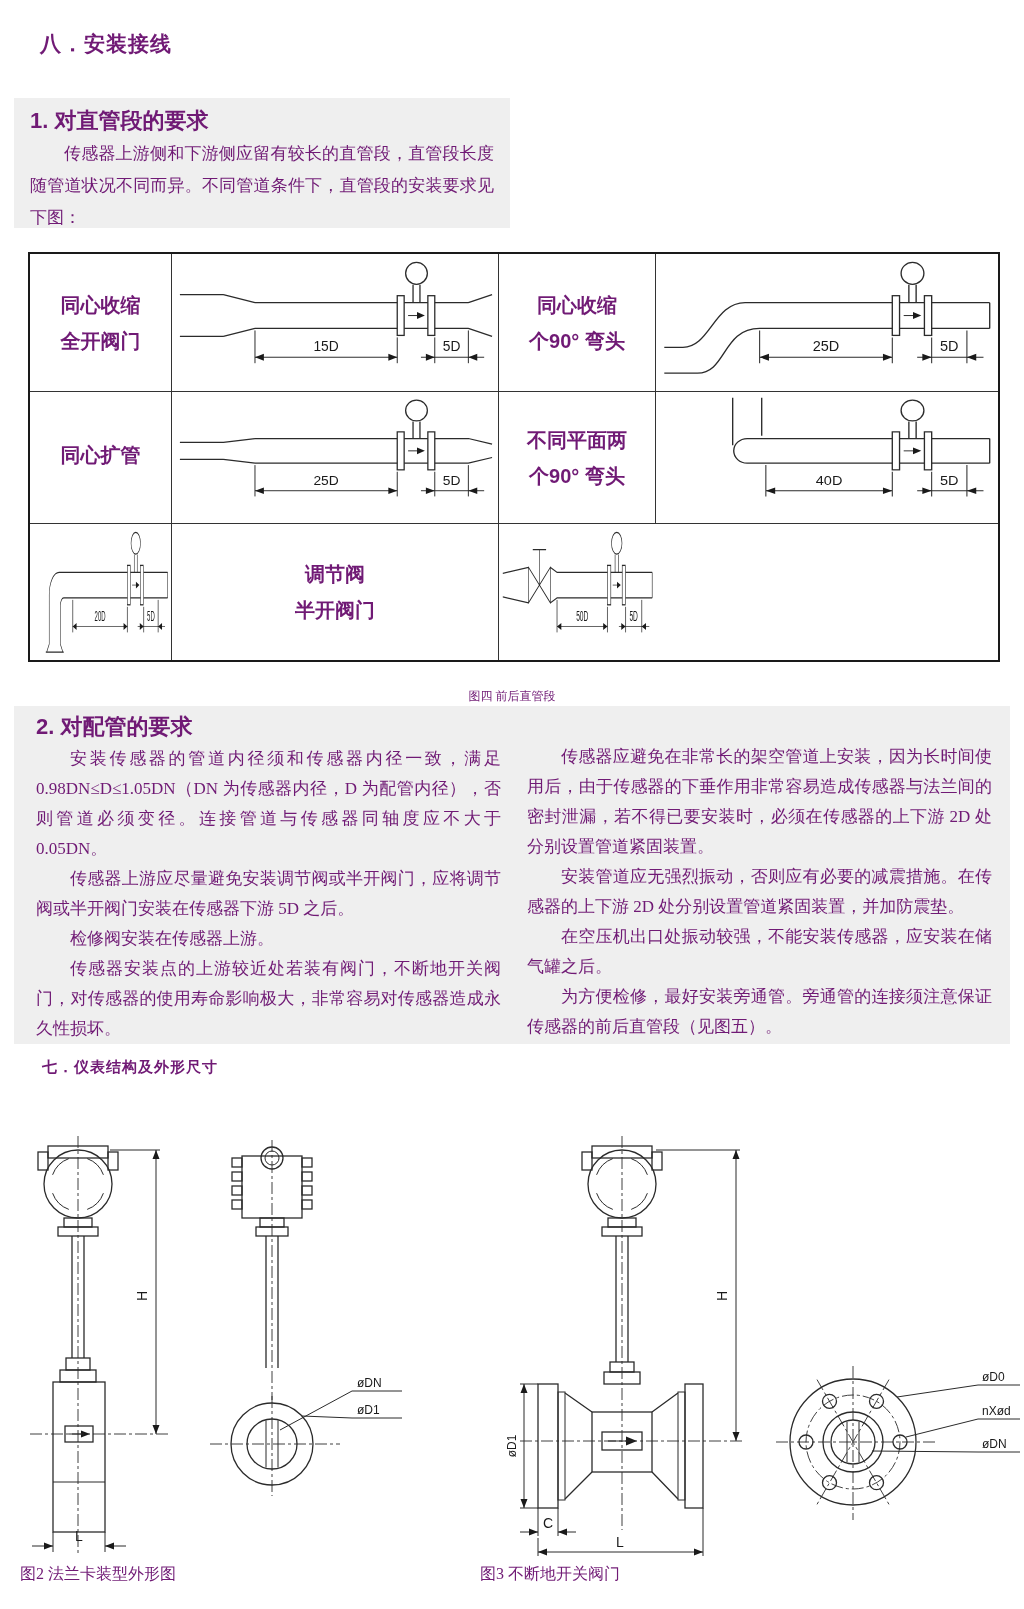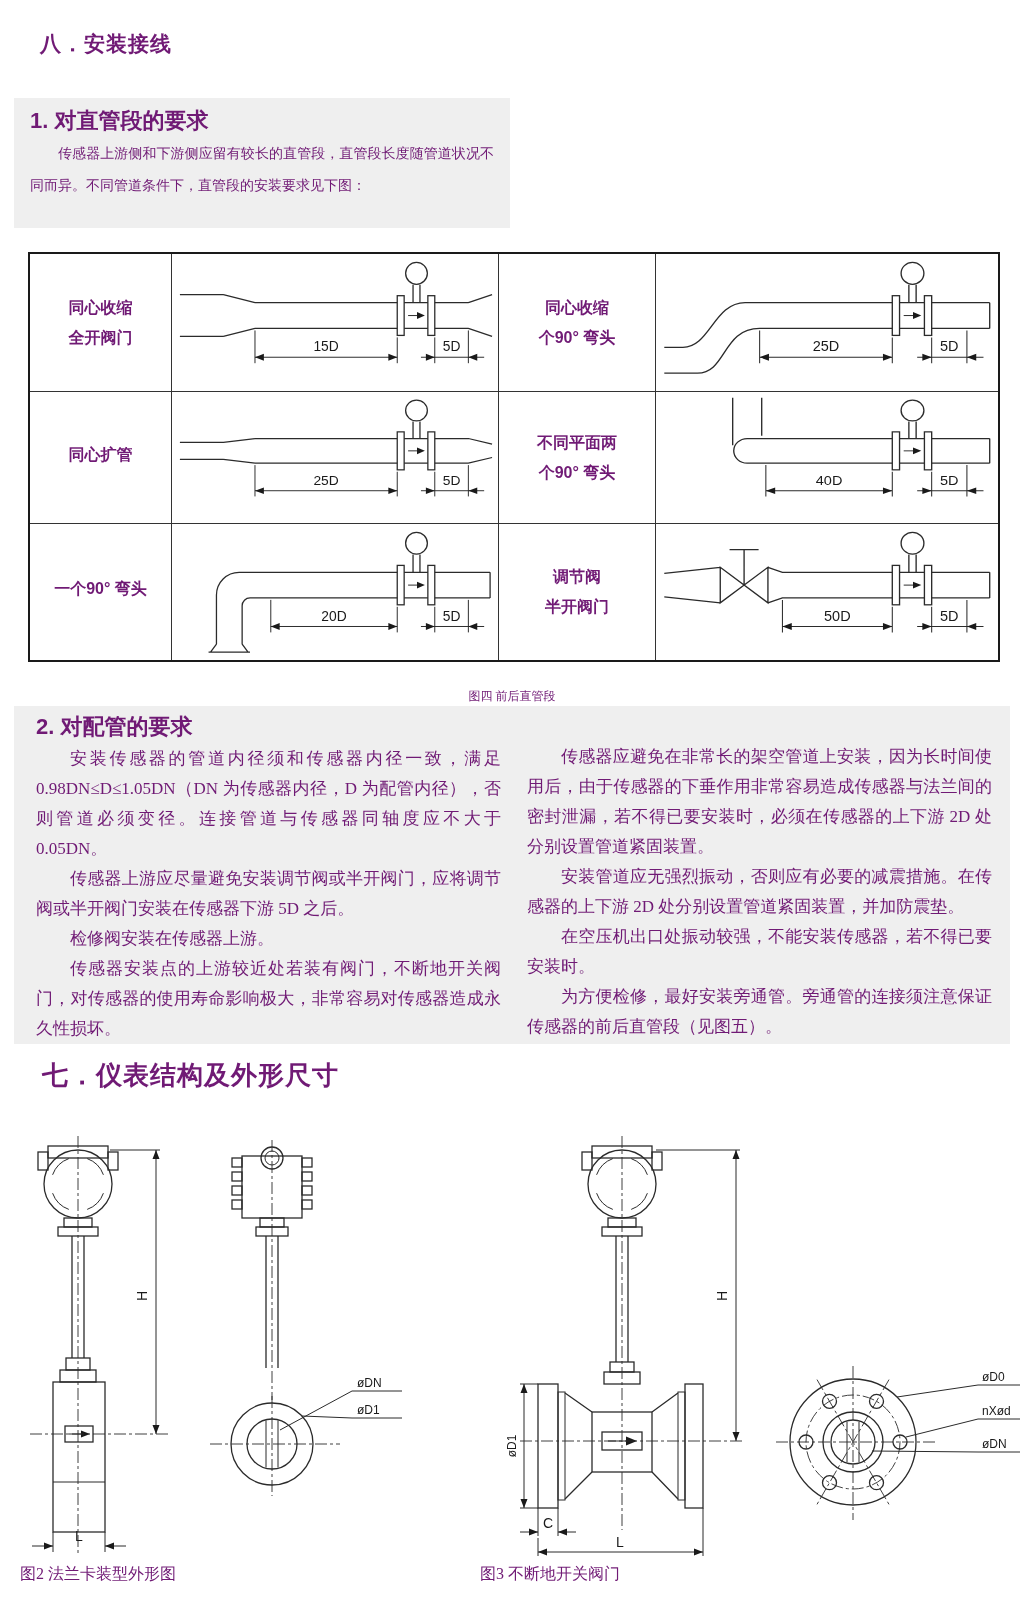--- a/index.html
+++ b/index.html
@@ -3,41 +3,41 @@
 <meta charset="utf-8">
 <style>
   html,body{margin:0;padding:0;background:#ffffff;}
   #page{position:relative;width:1024px;height:1609px;background:#fff;
         font-family:"Liberation Serif", serif;color:#701a75;overflow:hidden;}
   .sans{font-family:"Liberation Sans", sans-serif;}
   .h1{position:absolute;left:40px;top:30px;font-size:21px;font-weight:bold;letter-spacing:1px;}
   .graybox{position:absolute;background:#efefef;}
   #box1{left:14px;top:98px;width:496px;height:130px;padding:8px 16px 0 16px;box-sizing:border-box;}
   .subhead{font-size:22px;font-weight:bold;font-family:"Liberation Sans",sans-serif;margin:0 0 2px 0;}
-  .body-p{font-size:14px;line-height:32px;text-align:justify;text-indent:2em;margin:0;}
+  .body-p{font-size:17px;line-height:32px;text-align:justify;text-indent:2em;margin:0;}
   
   #fig4{position:absolute;left:28px;top:252px;width:968px;height:406px;
         border:2px solid #1a1a1a;box-sizing:content-box;
         display:grid;grid-template-columns:142px 327px 157px 342px;grid-template-rows:138px 132px 136px;}
   .cell{border-right:1px solid #333;border-bottom:1px solid #333;box-sizing:border-box;
         display:flex;align-items:center;justify-content:center;overflow:hidden;}
   .cell.c4{border-right:none;}
   .cell.r3{border-bottom:none;}
   .lblcell{flex-direction:column;gap:6px;font-family:"Liberation Sans",sans-serif;
-           font-size:16px;font-weight:600;line-height:1.5;text-align:center;}
+           font-size:20px;font-weight:600;line-height:1.5;text-align:center;}
   .drawcell svg{display:block;width:100%;height:100%;}
   .dim-text{font-family:"Liberation Sans",sans-serif;font-size:14px;fill:#1a1a1a;}
   .small-lbl{font-family:"Liberation Sans",sans-serif;font-size:12px;fill:#1a1a1a;}
   #fig4cap{position:absolute;left:28px;top:688px;width:968px;text-align:center;font-size:12px;}
   #box2{left:14px;top:706px;width:996px;height:338px;padding:6px 18px 0 22px;box-sizing:border-box;
         display:flex;gap:26px;}
   #box2 .col{flex:1 1 0;}
   #box2 .col.right{padding-top:30px;}
   #box2 p{font-size:17px;line-height:30px;text-align:justify;text-indent:2em;margin:0;}
-  .h2{position:absolute;left:42px;top:1058px;font-size:26px;font-weight:bold;letter-spacing:1px;}
+  .h2{position:absolute;left:42px;top:1058px;font-size:15px;font-weight:bold;letter-spacing:1px;}
   .figsvg{position:absolute;}
   #fig2svg{left:20px;top:1100px;}
   #fig3svg{left:480px;top:1100px;}
   .figcap{position:absolute;top:1564px;font-size:16px;}
   #fig2cap{left:20px;width:450px;}
   #fig3cap{left:480px;width:544px;}
   .ln{stroke:#2b2b2b;fill:none;stroke-width:1.3;}
   .lnthin{stroke:#2b2b2b;fill:none;stroke-width:1;}
   .cl{stroke:#2b2b2b;fill:none;stroke-width:0.9;stroke-dasharray:12 3 3 3;}
   .fillk{fill:#1a1a1a;stroke:none;}
@@ -127,24 +127,20 @@
           <circle class="ln" cx="247.5" cy="19.5" r="11"></circle>
         <path class="lnthin" d="M239,62 H248"></path>
           <path class="fillk" d="M248,58.5 L256,62 L248,65.5 Z"></path>
         <path class="lnthin" d="M106,77 V110 M300,77 V110 M228,84 V110 M266,84 V110 M106,104 H228 M252,104 H316"></path>
         <path class="fillk" d="M106,104 l9,-3.5 v7 z M228,104 l-9,-3.5 v7 z M266,104 l-9,-3.5 v7 z M300,104 l9,-3.5 v7 z"></path>
         <text class="dim-text" x="167" y="98" text-anchor="middle">40D</text>
         <text class="dim-text" x="283" y="98" text-anchor="middle">5D</text>
       </svg>
     </div>
 
-    <div class="cell r3 lblcell">
-      <span>一个90° 弯头</span>
-      <span></span>
-    </div>
     <div class="cell r3 drawcell">
       <svg viewBox="0 0 330 138" preserveAspectRatio="none">
         <path class="ln" d="M45,122 V72 A23,23 0 0 1 68,49 H228 M71,122 V83 A8,8 0 0 1 79,75 H228 M45,122 L39,130 M71,122 L77,130 M37,130 H79 M235,49 H259 M235,75 H259 M266,49 H322 M266,75 H322 M322,49 V75"></path>
         <rect class="ln" x="228" y="42" width="7" height="40"></rect>
           <rect class="ln" x="259" y="42" width="7" height="40"></rect>
         <path class="ln" d="M244,49 V31 M251,49 V31"></path>
           <circle class="ln" cx="247.5" cy="19.5" r="11"></circle>
         <path class="lnthin" d="M239,62 H248"></path>
           <path class="fillk" d="M248,58.5 L256,62 L248,65.5 Z"></path>
         <path class="lnthin" d="M100,77 V110 M300,77 V110 M228,84 V110 M266,84 V110 M100,104 H228 M252,104 H316"></path>
@@ -180,21 +176,21 @@
     <div class="col left">
       <div class="subhead">2. 对配管的要求</div>
       <p>安装传感器的管道内径须和传感器内径一致，满足 0.98DN≤D≤1.05DN（DN 为传感器内径，D 为配管内径），否则管道必须变径。连接管道与传感器同轴度应不大于 0.05DN。</p>
       <p>传感器上游应尽量避免安装调节阀或半开阀门，应将调节阀或半开阀门安装在传感器下游 5D 之后。</p>
       <p>检修阀安装在传感器上游。</p>
       <p>传感器安装点的上游较近处若装有阀门，不断地开关阀门，对传感器的使用寿命影响极大，非常容易对传感器造成永久性损坏。</p>
     </div>
     <div class="col right">
       <p>传感器应避免在非常长的架空管道上安装，因为长时间使用后，由于传感器的下垂作用非常容易造成传感器与法兰间的密封泄漏，若不得已要安装时，必须在传感器的上下游 2D 处分别设置管道紧固装置。</p>
       <p>安装管道应无强烈振动，否则应有必要的减震措施。在传感器的上下游 2D 处分别设置管道紧固装置，并加防震垫。</p>
-      <p>在空压机出口处振动较强，不能安装传感器，若不得已要安装时。</p>
+      <p>在空压机出口处振动较强，不能安装传感器，应安装在储气罐之后。</p>
       <p>为方便检修，最好安装旁通管。旁通管的连接须注意保证传感器的前后直管段（见图五）。</p>
     </div>
   </div>
 
   <div class="h2 sans">七．仪表结构及外形尺寸</div>
 
   <svg id="fig2svg" class="figsvg" width="450" height="462" viewBox="0 0 450 462">
 
     <g>
       <path class="cl" d="M58,36 V456"></path>

